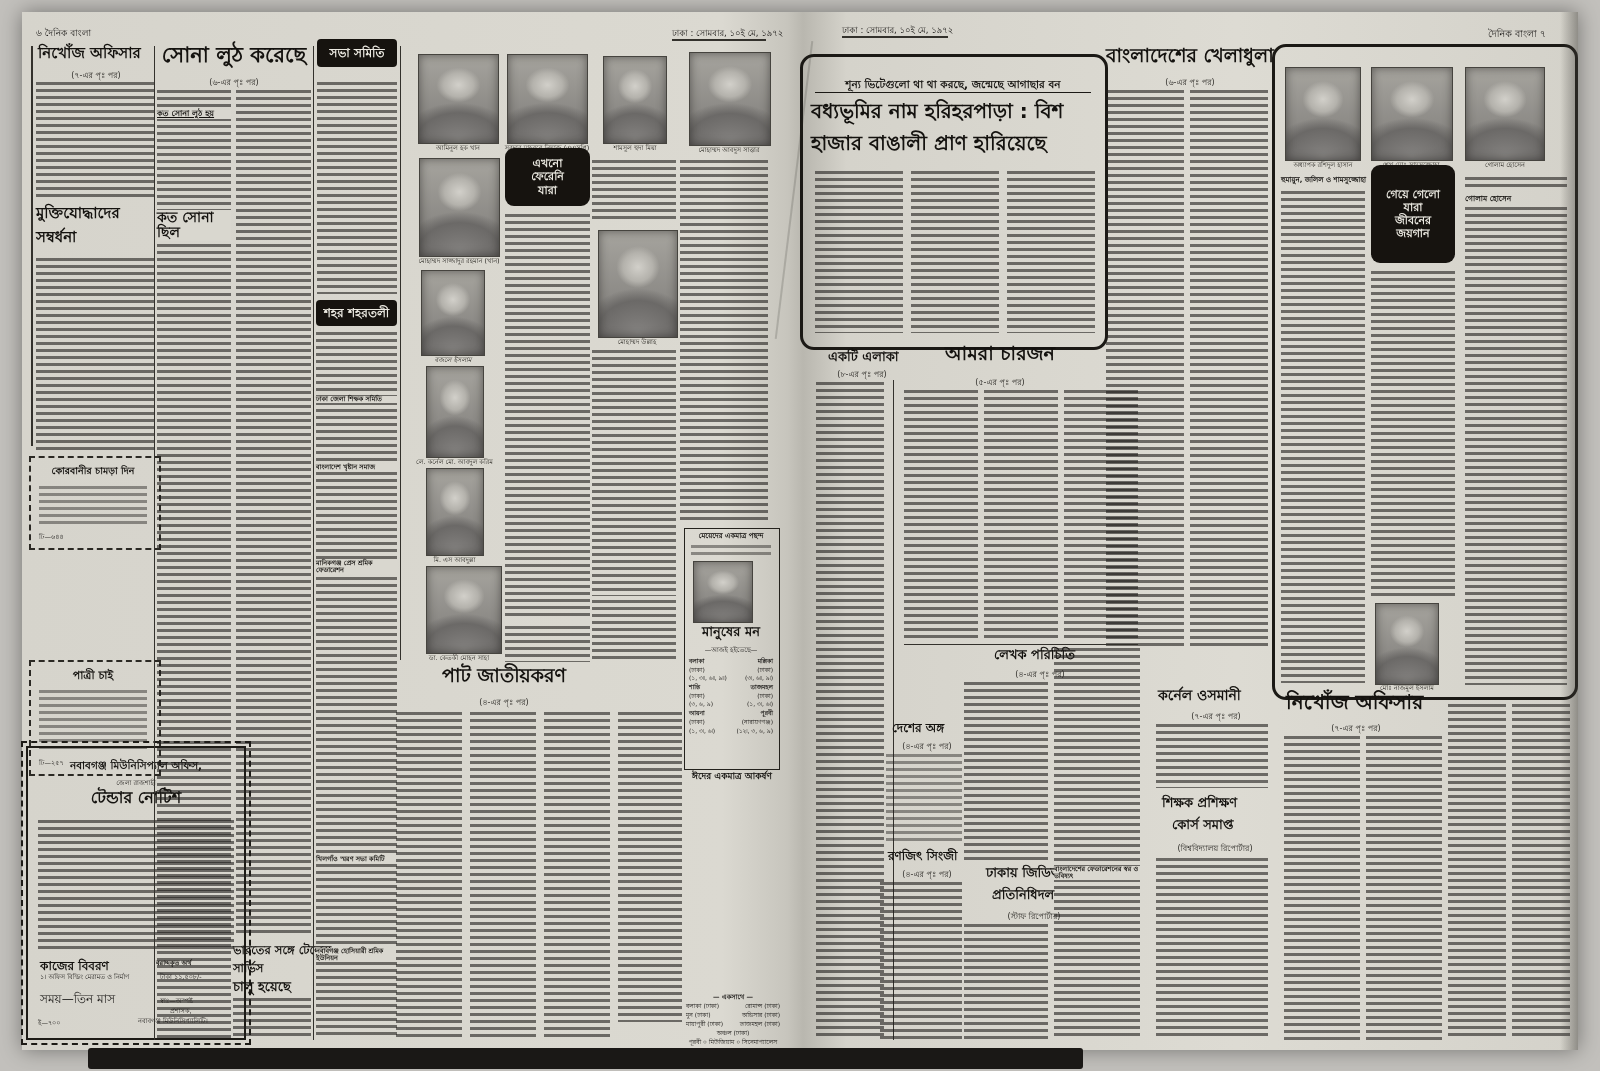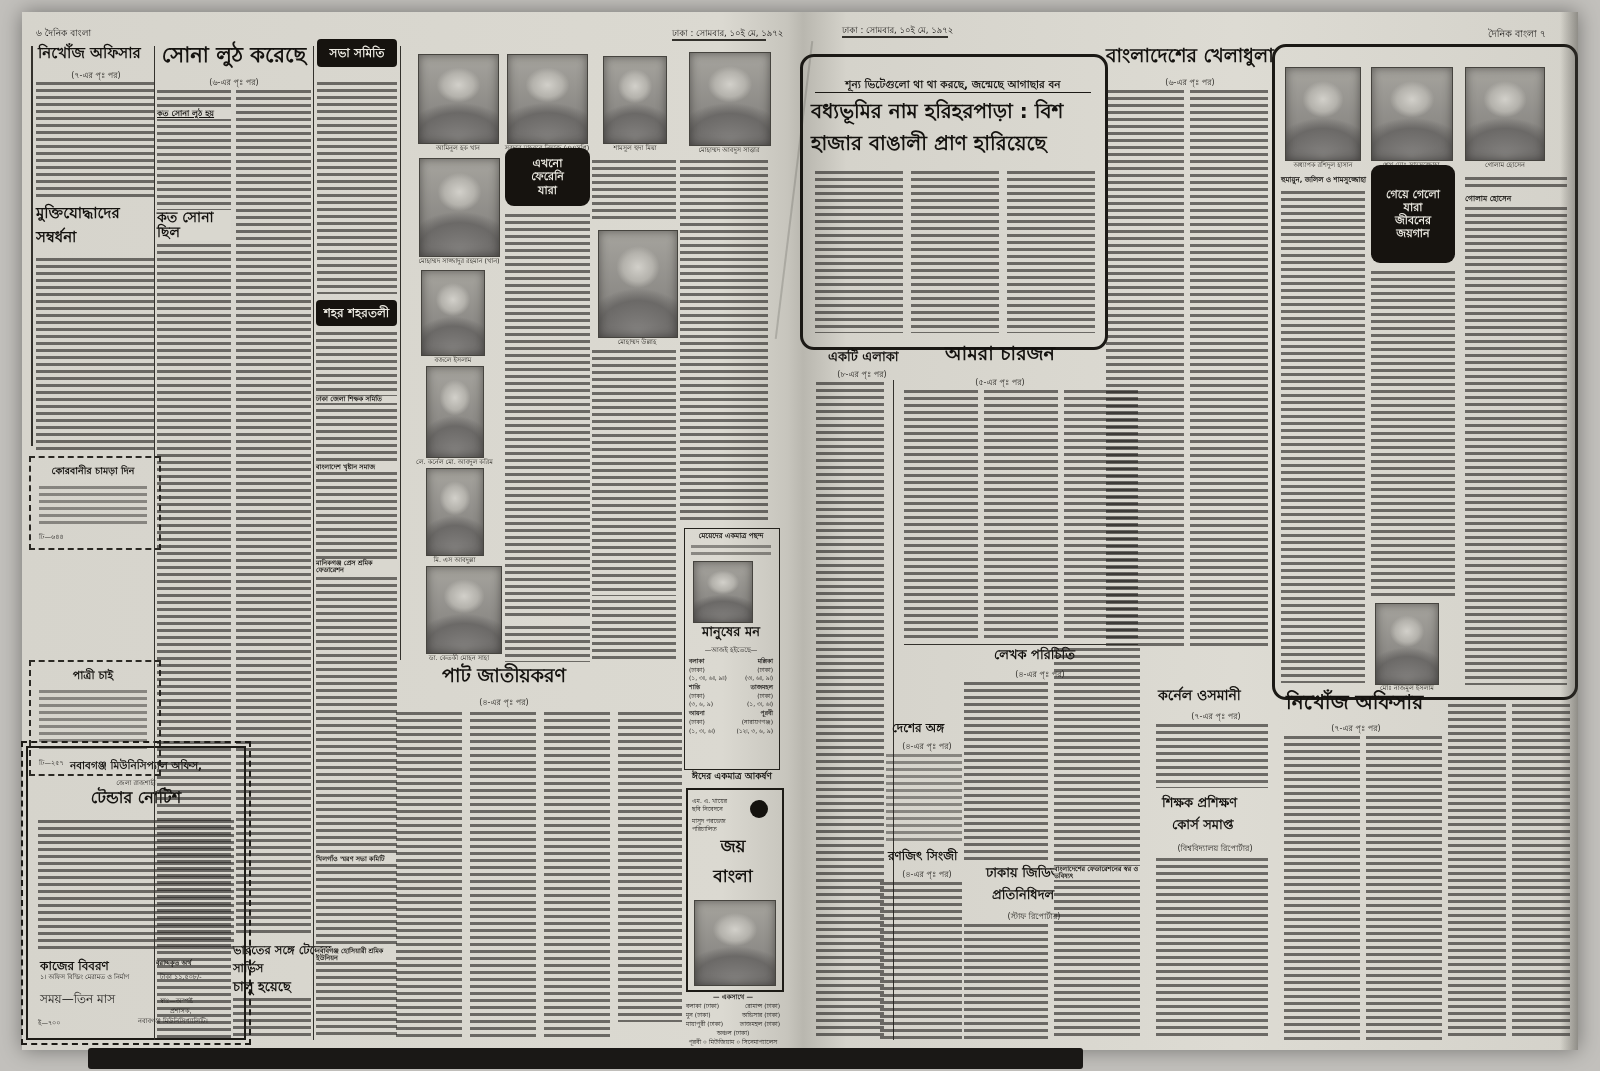--- a/index.html
+++ b/index.html
@@ -104,21 +104,21 @@
   <div class="abs ph" style="left:507px;top:54px;width:79px;height:88px;"></div>
   <div class="abs cap" style="left:497px;top:145px;width:100px;">সরদার মাহবুবে নিয়াজ (এএসপি)</div>
   <div class="abs ph" style="left:603px;top:56px;width:62px;height:86px;"></div>
   <div class="abs cap" style="left:585px;top:145px;width:100px;">শামসুল হুদা মিয়া</div>
   <div class="abs ph" style="left:689px;top:52px;width:80px;height:92px;"></div>
   <div class="abs cap" style="left:679px;top:147px;width:100px;">মোহাম্মদ আবদুস সাত্তার</div>
 
   <div class="abs ph" style="left:419px;top:158px;width:79px;height:97px;"></div>
   <div class="abs cap" style="left:405px;top:258px;width:108px;">মোহাম্মদ সাজ্জাদুর রহমান (খান)</div>
   <div class="abs ph" style="left:421px;top:270px;width:62px;height:84px;"></div>
-  <div class="abs cap" style="left:413px;top:357px;width:80px;">বজলে ইসলাম</div>
+  <div class="abs cap" style="left:413px;top:357px;width:80px;font-style:italic;">বজলে ইসলাম</div>
   <div class="abs ph" style="left:426px;top:366px;width:56px;height:90px;"></div>
   <div class="abs cap" style="left:402px;top:459px;width:105px;">লে. কর্নেল মো. আবদুল করিম</div>
   <div class="abs ph" style="left:426px;top:468px;width:56px;height:86px;"></div>
   <div class="abs cap" style="left:412px;top:557px;width:85px;">মি. এস আবদুল্লা</div>
   <div class="abs ph" style="left:426px;top:566px;width:74px;height:86px;"></div>
   <div class="abs cap" style="left:404px;top:655px;width:110px;">ডা. কেতকী মোহন সাহা</div>
   <div class="abs ph" style="left:598px;top:230px;width:78px;height:106px;"></div>
   <div class="abs cap" style="left:592px;top:339px;width:90px;">মোহাম্মদ উল্লাহ</div>
 
   <div class="abs bb" style="left:505px;top:148px;width:85px;height:58px;font-size:11px;border-radius:9px;">
@@ -182,30 +182,20 @@
           <span>(নারায়ণগঞ্জ)</span>
         </div>
       <div style="display:flex;justify-content:space-between;">
           <span>(১, ৩৷, ৬৷)</span>
           <span>(১২৷, ৩, ৬, ৯)</span>
         </div>
     </div>
   </div>
 
   <div class="abs hl ctr" style="left:686px;top:772px;width:92px;font-size:9px;">ঈদের একমাত্র আকর্ষণ</div>
-  <div class="abs box2" style="left:686px;top:788px;width:94px;height:200px;">
-    <div class="abs" style="left:4px;top:6px;font-size:6px;">এম. এ. খায়ের</div>
-    <div class="abs" style="left:4px;top:14px;font-size:6px;">ছবি নিবেদনে</div>
-    <div class="abs dot" style="left:62px;top:10px;width:18px;height:18px;"></div>
-    <div class="abs" style="left:4px;top:26px;font-size:6px;">মাসুদ পরভেজ</div>
-    <div class="abs" style="left:4px;top:34px;font-size:6px;">পরিচালিত</div>
-    <div class="abs hl ctr" style="left:6px;top:48px;width:78px;font-size:17px;">জয়</div>
-    <div class="abs hl ctr" style="left:6px;top:78px;width:78px;font-size:17px;">বাংলা</div>
-    <div class="abs ph" style="left:6px;top:110px;width:80px;height:84px;"></div>
-  </div>
   <div class="abs ctr" style="left:688px;top:992px;width:90px;font-size:6.5px;font-weight:bold;">— একসাথে —</div>
   <div class="abs" style="left:686px;top:1001px;width:94px;font-size:6px;line-height:1.5;">
     <div style="display:flex;justify-content:space-between;">
         <span>বলাকা (ঢাকা)</span>
         <span>রোমান্স (ঢাকা)</span>
       </div>
     <div style="display:flex;justify-content:space-between;">
         <span>মুন (ঢাকা)</span>
         <span>অভিসার (ঢাকা)</span>
       </div>

